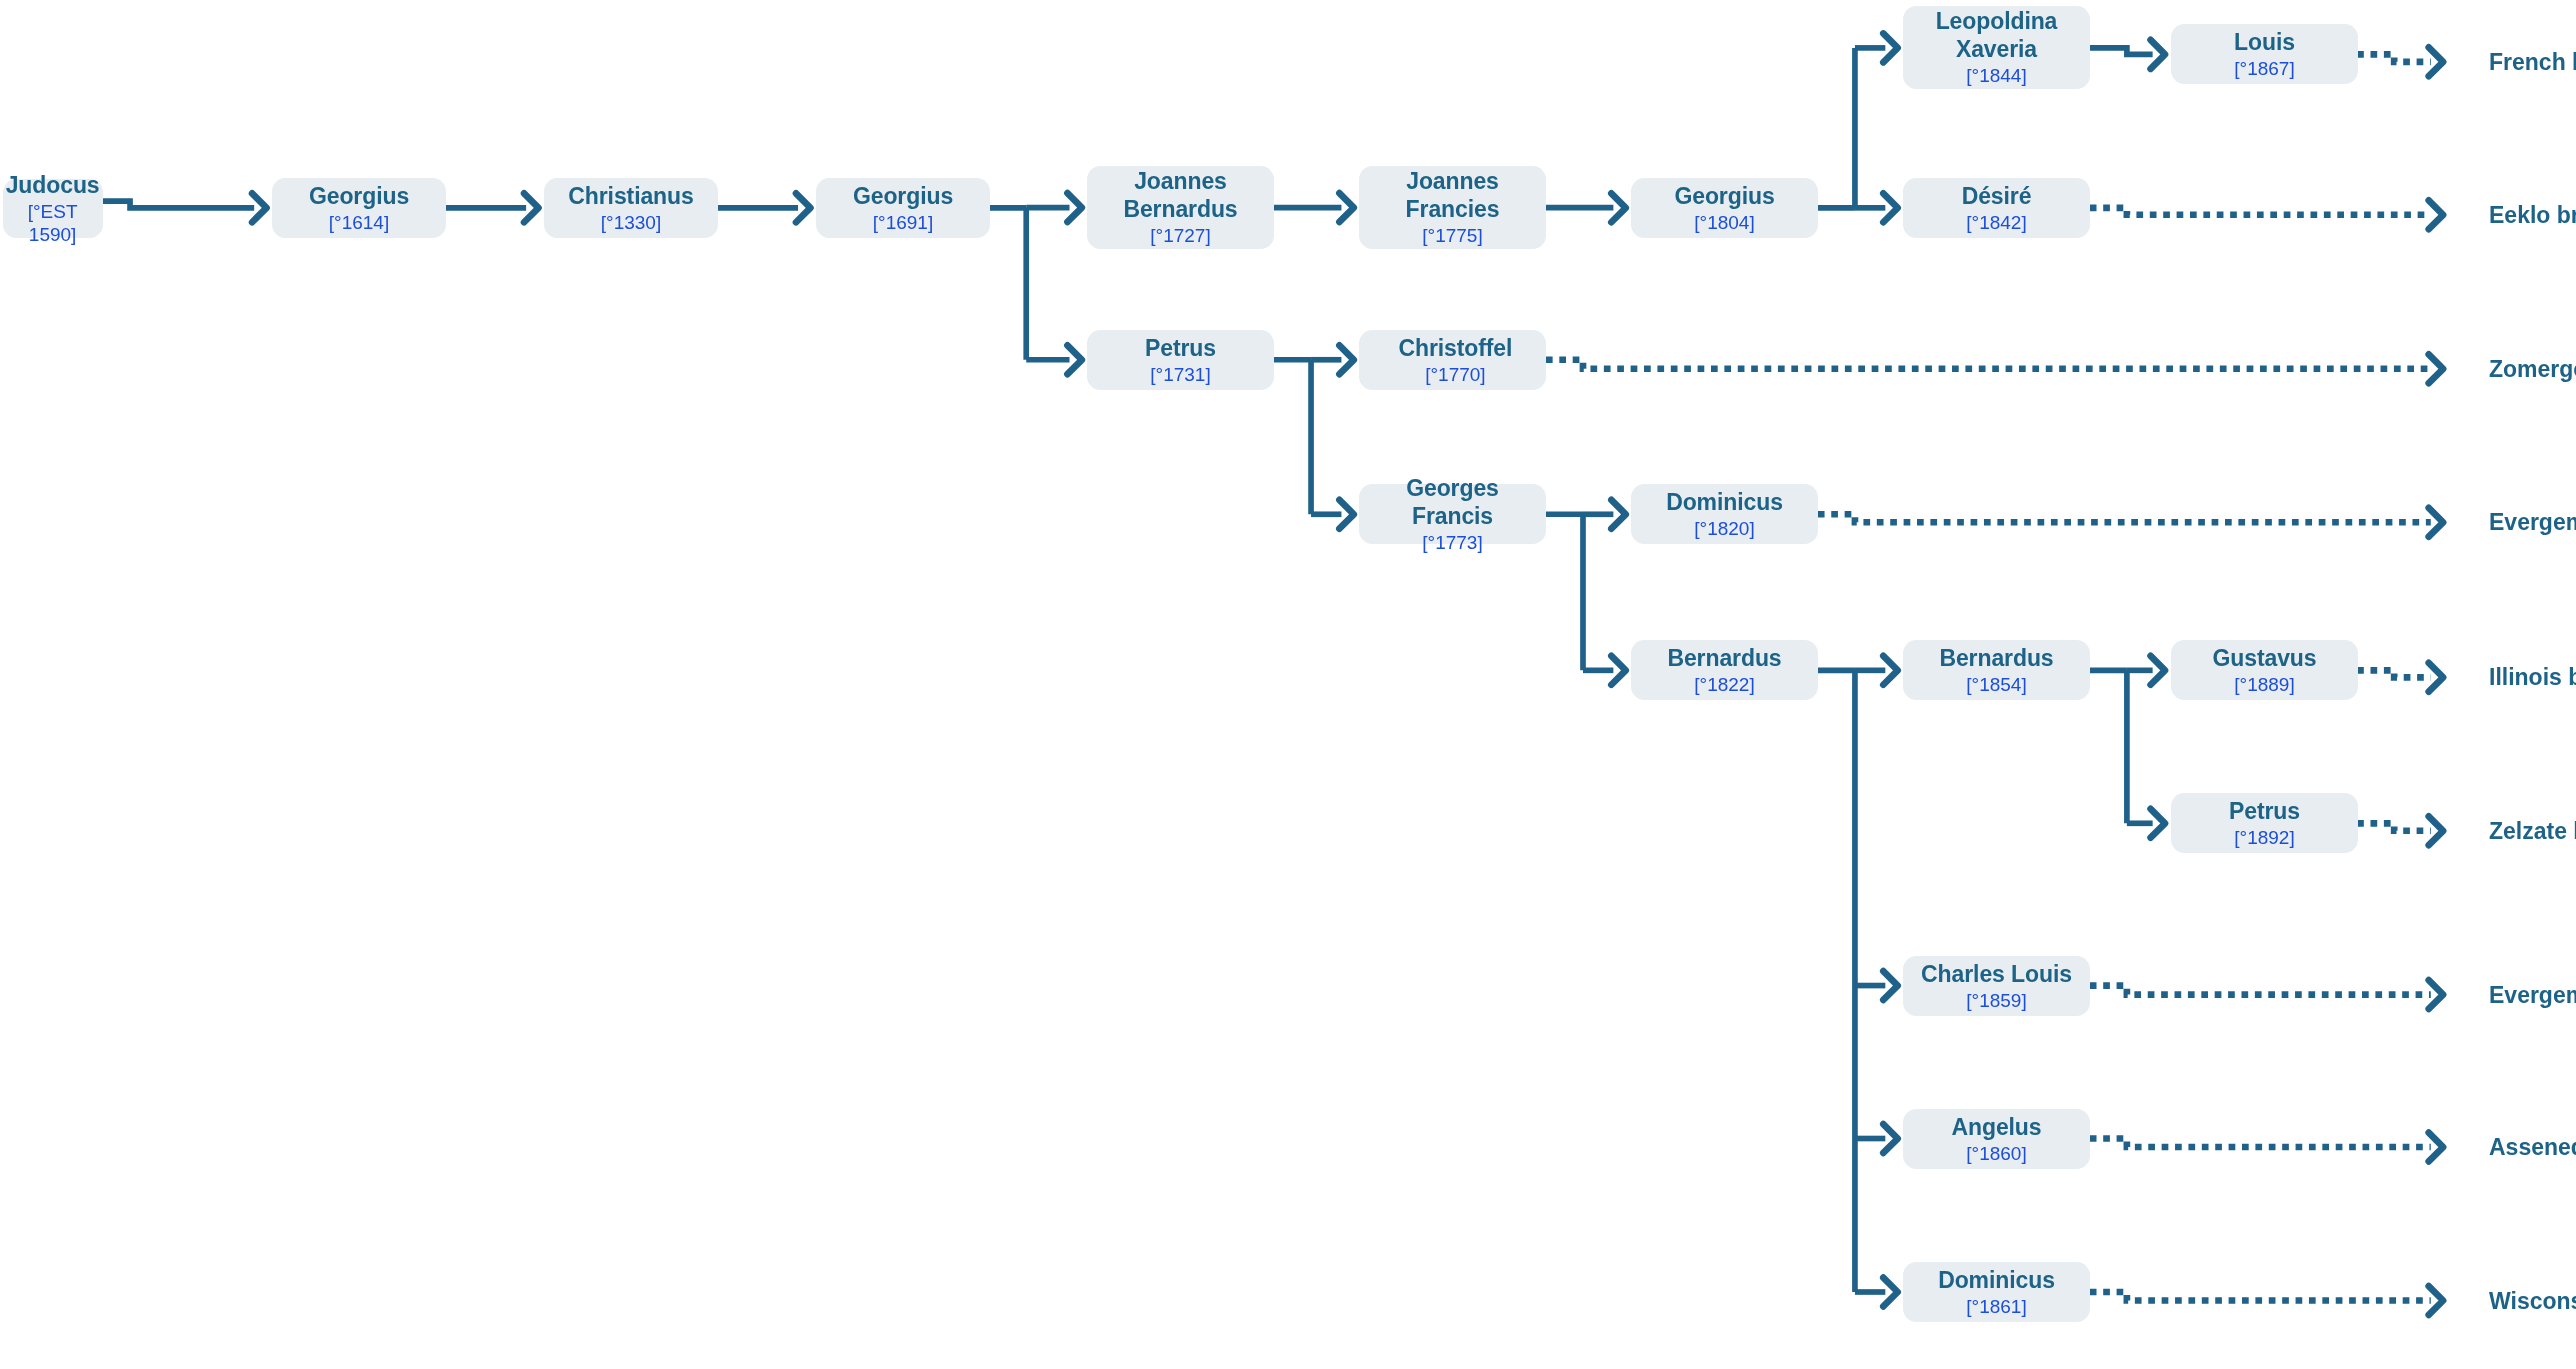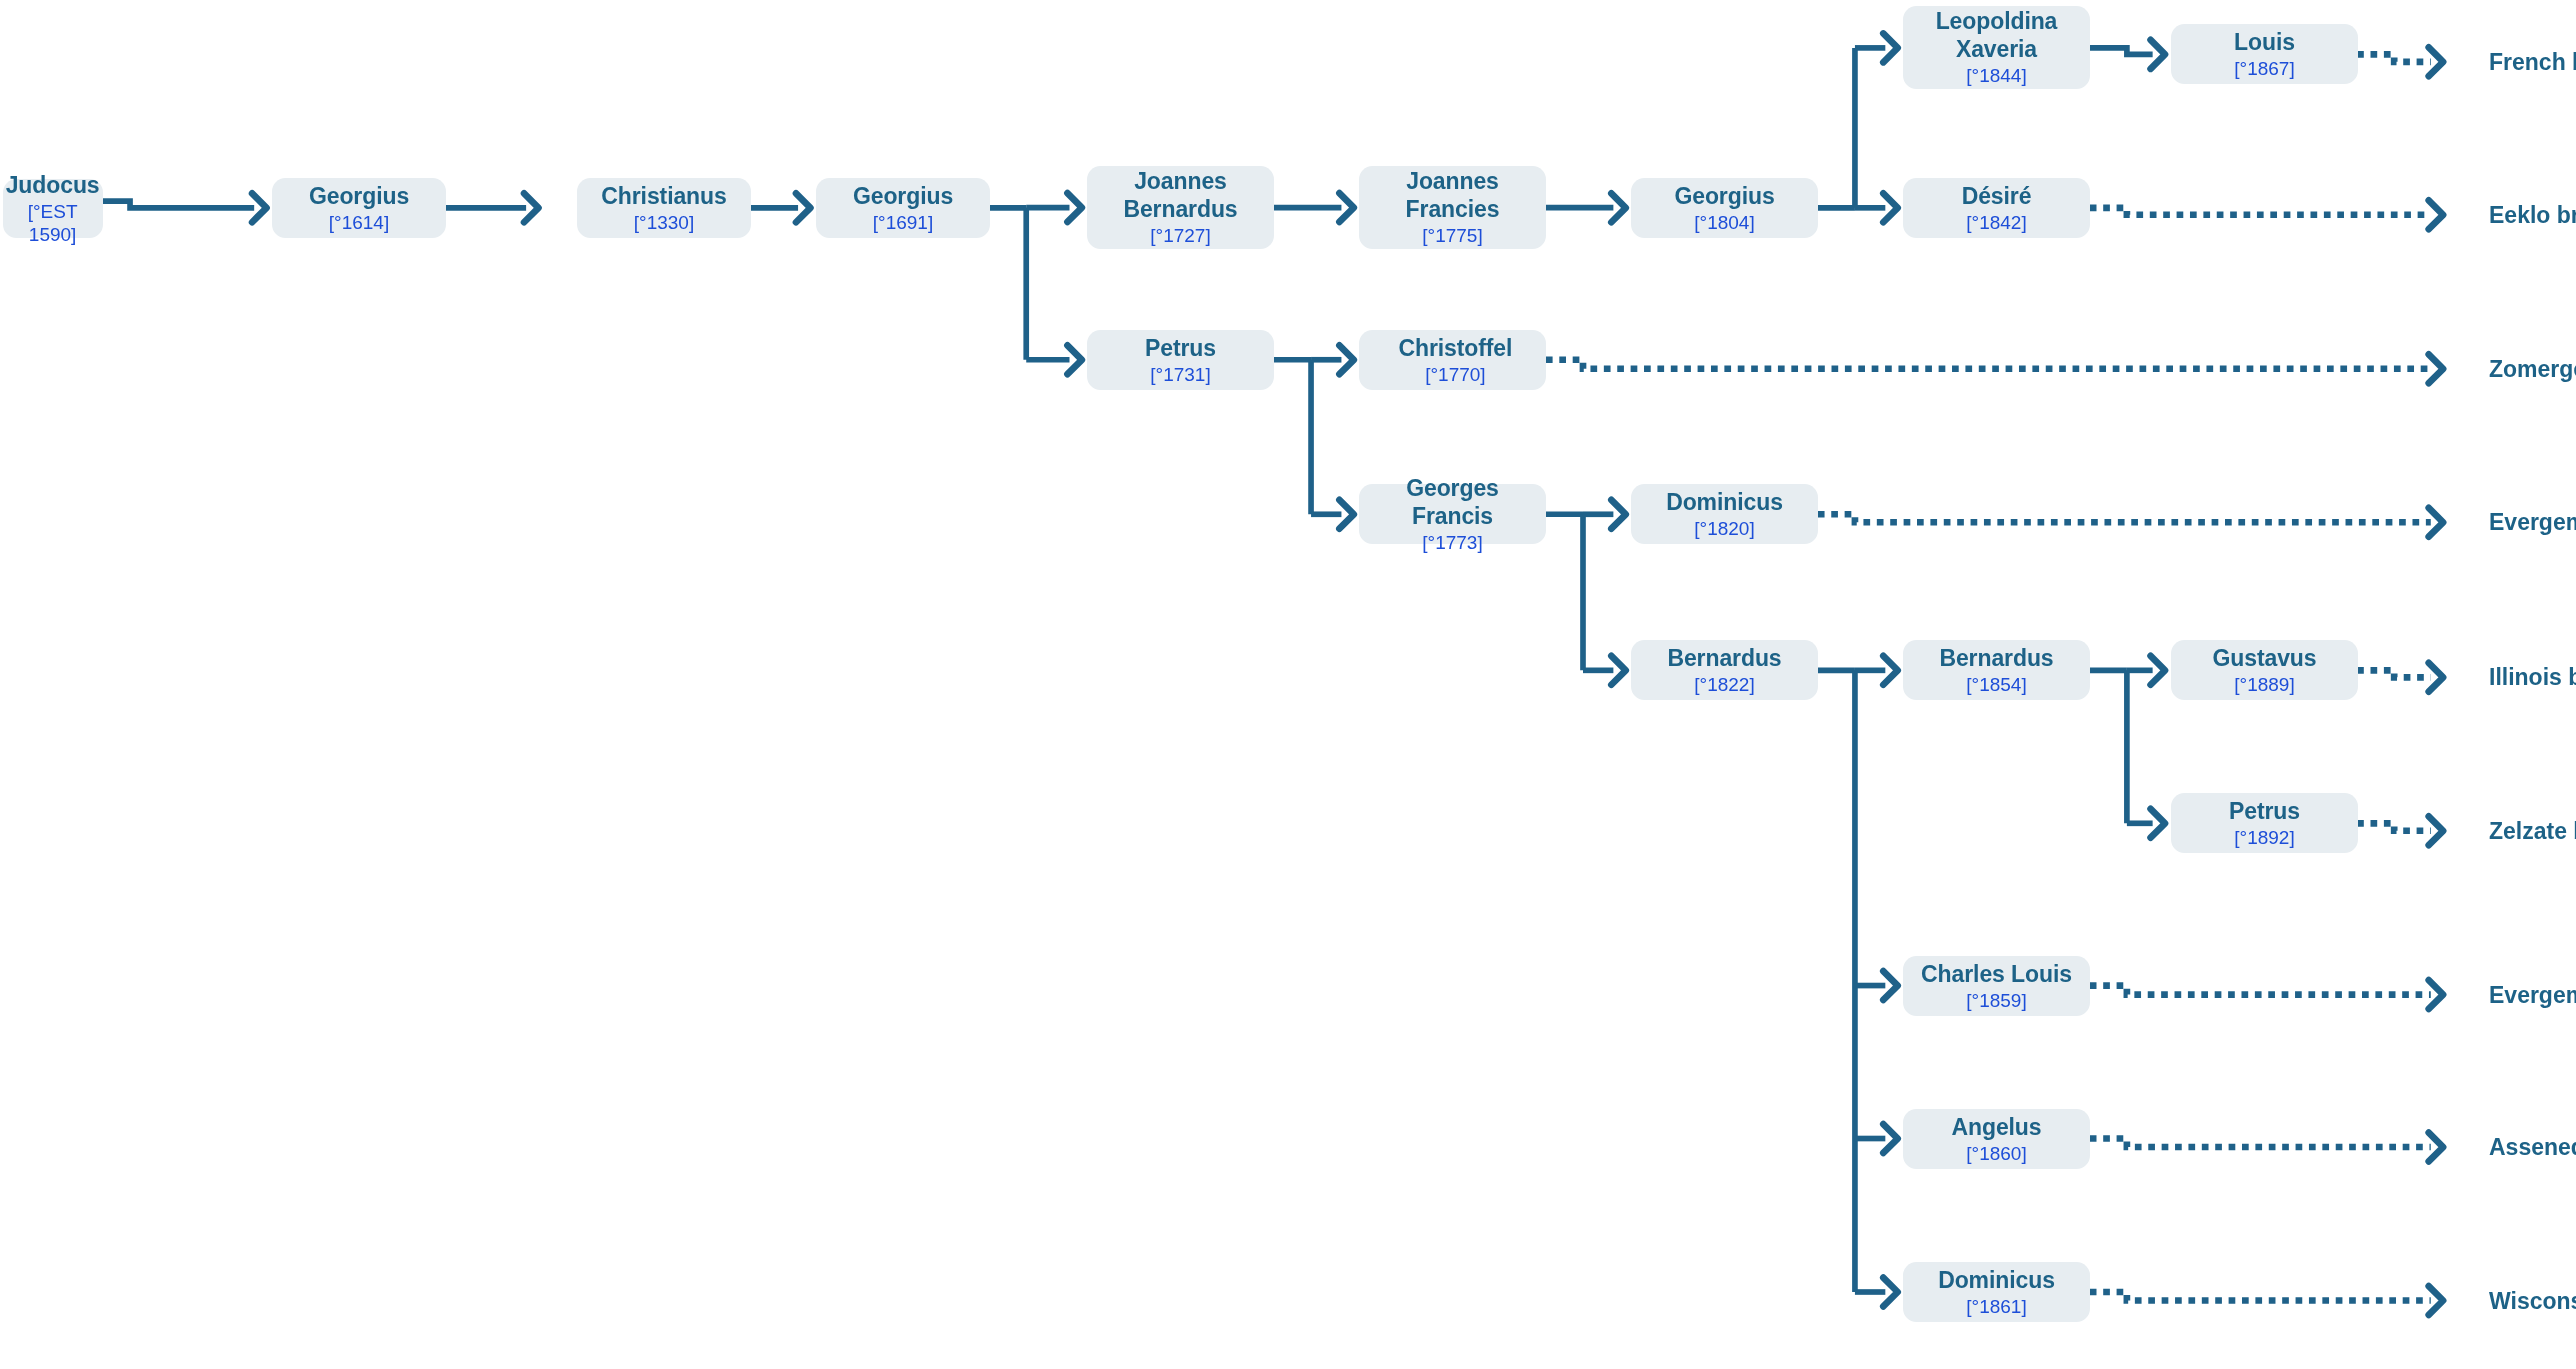--- a/index.html
+++ b/index.html
@@ -162,21 +162,21 @@
     </svg>
   <div id="nodes-layer">
       <div class="node" style="left: 2.6px; top: 179px; width: 100px; height: 59px;">
         <div class="nm">Judocus</div>
         <div class="dt">[°EST 1590]</div>
       </div>
       <div class="node" style="left: 272px; top: 178px; width: 174px; height: 60px;">
         <div class="nm">Georgius</div>
         <div class="dt">[°1614]</div>
       </div>
-      <div class="node" style="left: 544px; top: 178px; width: 174px; height: 60px; margin-left: 33px;">
+      <div class="node" style="left: 544px; top: 178px; width: 174px; height: 60px;">
         <div class="nm">Christianus</div>
         <div class="dt">[°1330]</div>
       </div>
       <div class="node" style="left: 816px; top: 178px; width: 174px; height: 60px;">
         <div class="nm">Georgius</div>
         <div class="dt">[°1691]</div>
       </div>
       <div class="node" style="left: 1087px; top: 166px; width: 187px; height: 83px;">
         <div class="nm">Joannes
 Bernardus</div>

